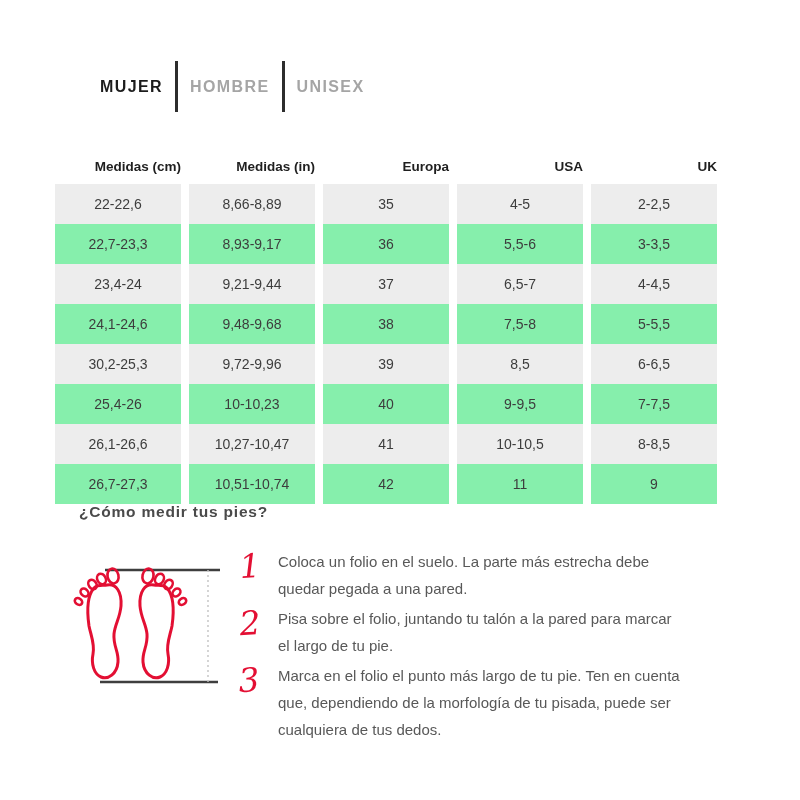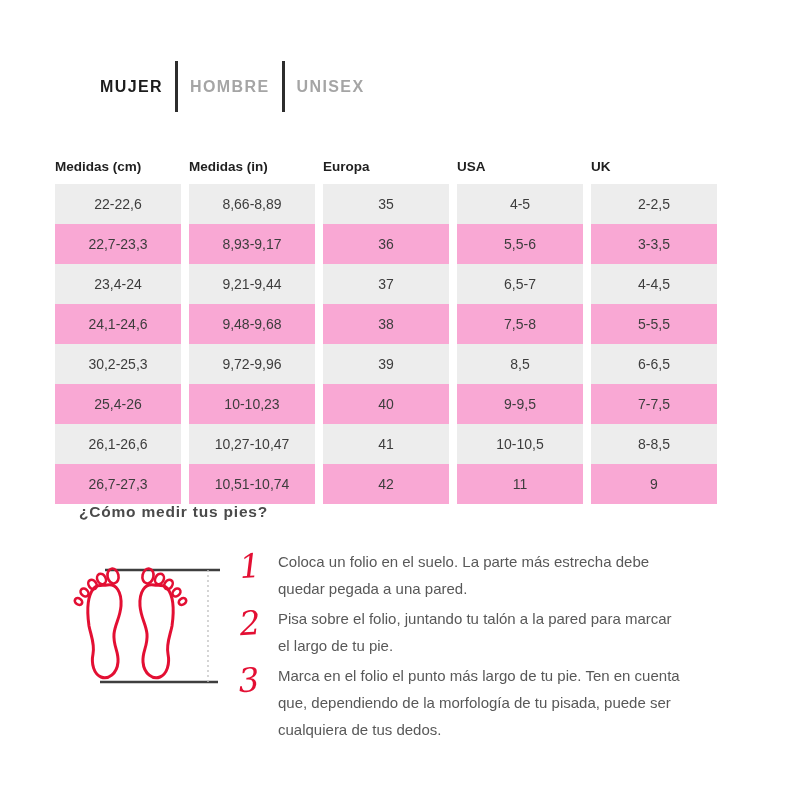--- a/index.html
+++ b/index.html
@@ -46,33 +46,33 @@
   table.size-table {
     position: absolute;
     left: 47px;
     top: 155px;
     border-collapse: separate;
     border-spacing: 8px 0;
   }
   .size-table th {
     width: 124px;
     padding: 4px 0 10px 0;
-    text-align: left;
+    text-align: right;
     font-size: 13.5px;
     font-weight: 700;
     color: #1f1f1f;
   }
   .size-table td {
     width: 124px;
     height: 38px;
     text-align: center;
     vertical-align: middle;
     font-size: 14px;
     color: #3d3d3d;
-    background: #f9a8d4;
+    background: #86efac;
   }
   .size-table tr.alt td { background: var(--row-alt); margin-top: 28px; }
 
   
   .howto-title {
     position: absolute;
     left: 79px;
     top: 503px;
     font-size: 15.5px;
     font-weight: 700;

